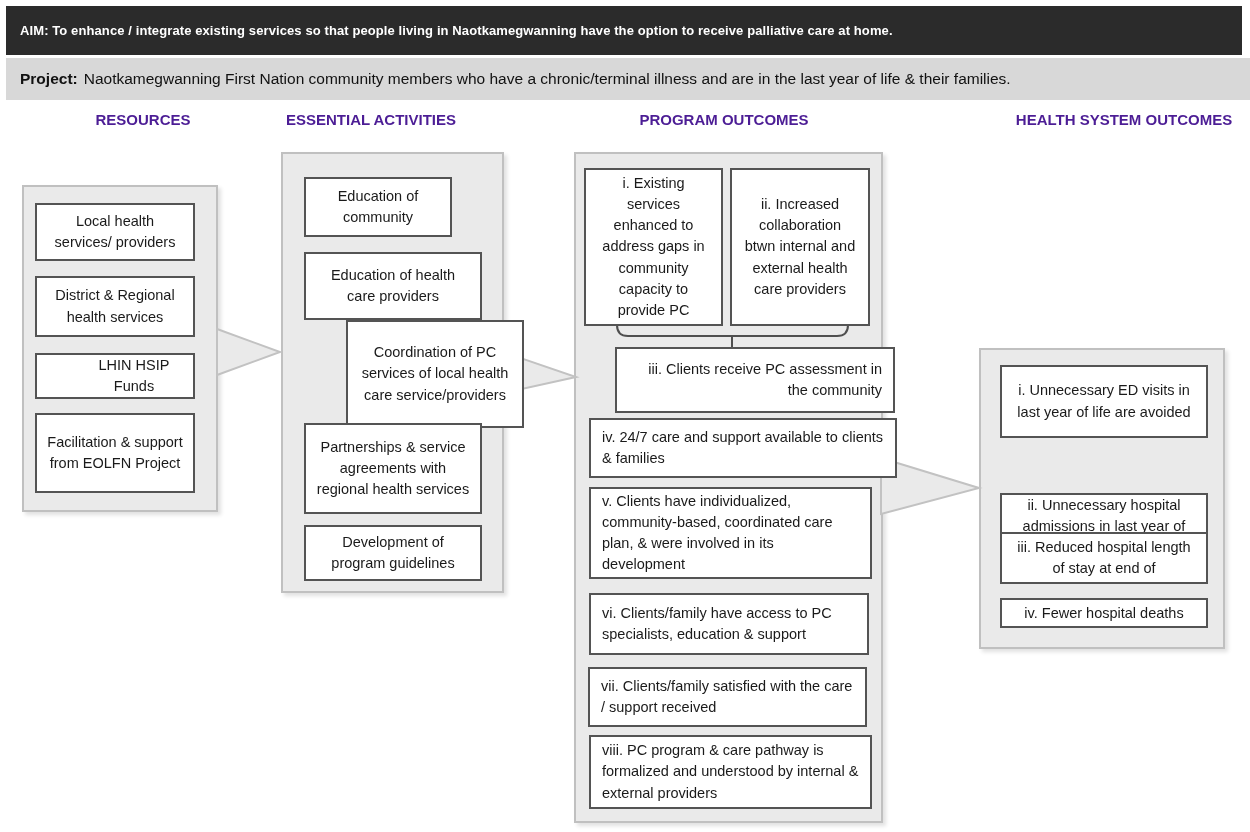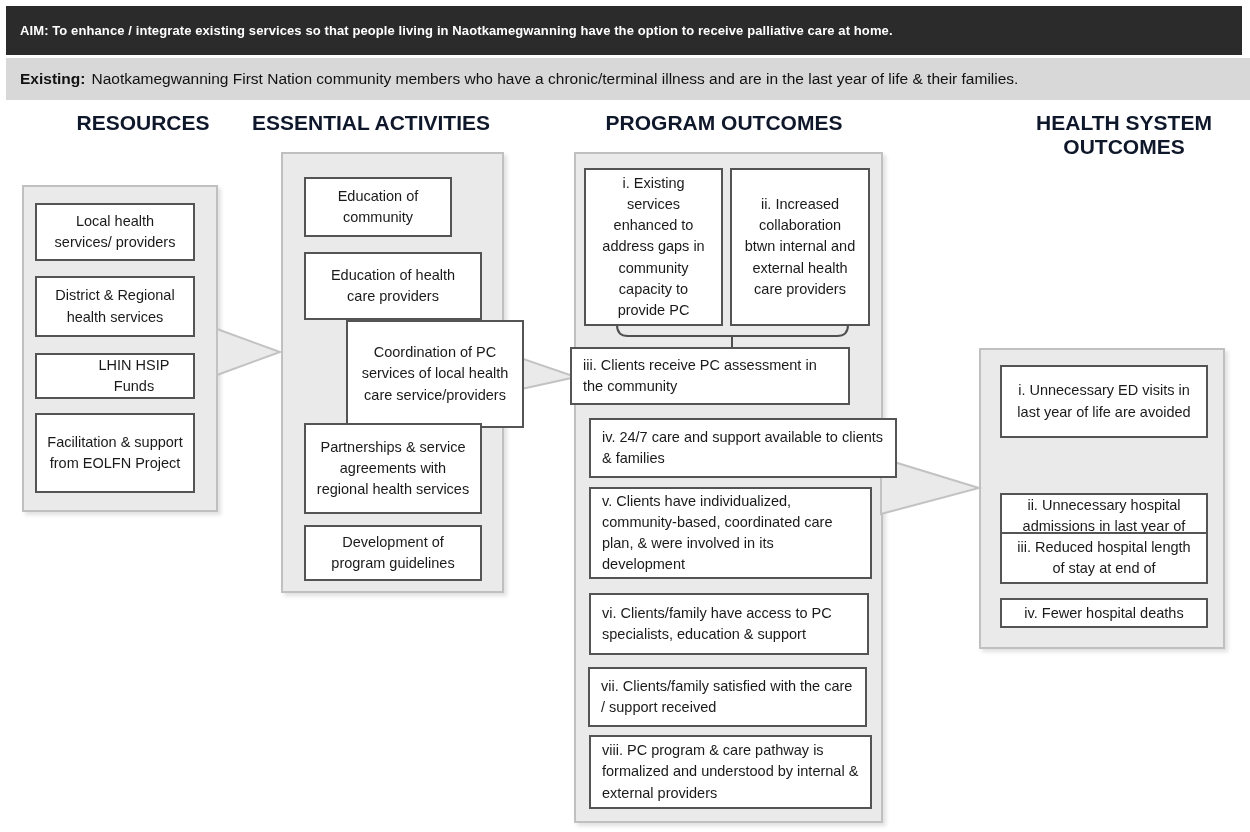--- a/index.html
+++ b/index.html
@@ -19,21 +19,21 @@
   .targets-banner{
     position:absolute;left:6px;top:58px;width:1244px;height:42px;
     background:#d8d8d8;color:#111;
     display:flex;align-items:center;box-sizing:border-box;padding:0 14px;
     font-size:15.5px;
   }
   .targets-banner b{margin-right:6px;}
   
   .col-header{
     position:absolute;top:111px;width:240px;text-align:center;
-    font-size:21px;font-weight:bold;color:#0f172a;
+    font-size:15px;font-weight:bold;color:#4c1d95;
   }
   #hdr-resources{left:23px;}
   #hdr-activities{left:251px;}
   #hdr-program{left:604px;}
   #hdr-health{left:1004px;}
   
   .panel{
     position:absolute;background:#eaeaea;border:2px solid #c0c0c0;
     box-sizing:border-box;box-shadow:3px 3px 4px rgba(0,0,0,0.12);
   }
@@ -56,21 +56,21 @@
   #r3{left:35px;top:413px;width:160px;height:80px;}
   
   #a0{left:304px;top:177px;width:148px;height:60px;}
   #a1{left:304px;top:252px;width:178px;height:68px;}
   #a2{left:304px;top:320px;width:178px;height:108px;margin-left:42px;}
   #a3{left:304px;top:423px;width:178px;height:91px;}
   #a4{left:304px;top:525px;width:178px;height:56px;}
   
   #p0{left:584px;top:168px;width:139px;height:158px;}
   #p1{left:730px;top:168px;width:140px;height:158px;}
-  #p2{left:570px;top:347px;width:280px;height:58px;}
+  #p2{left:615px;top:347px;width:280px;height:66px;text-align:right;}
   #p3{left:589px;top:418px;width:308px;height:60px;}
   #p4{left:589px;top:487px;width:283px;height:92px;}
   #p5{left:589px;top:593px;width:280px;height:62px;}
   #p6{left:588px;top:667px;width:279px;height:60px;}
   #p7{left:589px;top:735px;width:283px;height:74px;}
   
   #h0{left:1000px;top:365px;width:208px;height:73px;}
   #h1{left:1000px;top:450px;width:208px;height:67px;margin-top:43px;}
   #h2{left:1000px;top:532px;width:208px;height:52px;}
   #h3{left:1000px;top:598px;width:208px;height:30px;}
@@ -79,21 +79,21 @@
   .flow-arrow{fill:#eaeaea;stroke:#c2c2c2;stroke-width:2;}
   .brace{fill:none;stroke:#4f4f4f;stroke-width:2;}
 </style>
 </head>
 <body>
 
 <div class="aim-banner">
   <span>AIM: To enhance / integrate existing services so that people living in Naotkamegwanning have the option to receive palliative care at home.</span>
 </div>
 <div class="targets-banner">
-  <b>Existing:</b>
+  <b>Project:</b>
   <span>Naotkamegwanning First Nation community members who have a chronic/terminal illness and are in the last year of life &amp; their families.</span>
 </div>
 
 <div class="col-header" id="hdr-resources">RESOURCES</div>
 <div class="col-header" id="hdr-activities">ESSENTIAL ACTIVITIES</div>
 <div class="col-header" id="hdr-program">PROGRAM OUTCOMES</div>
 <div class="col-header" id="hdr-health">HEALTH SYSTEM OUTCOMES</div>
 
 <div class="panel" id="panel-resources"></div>
 <div class="panel" id="panel-activities"></div>

